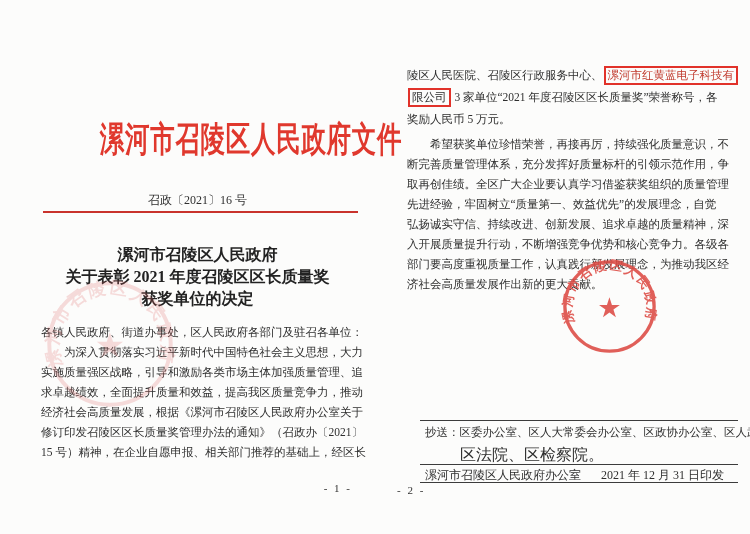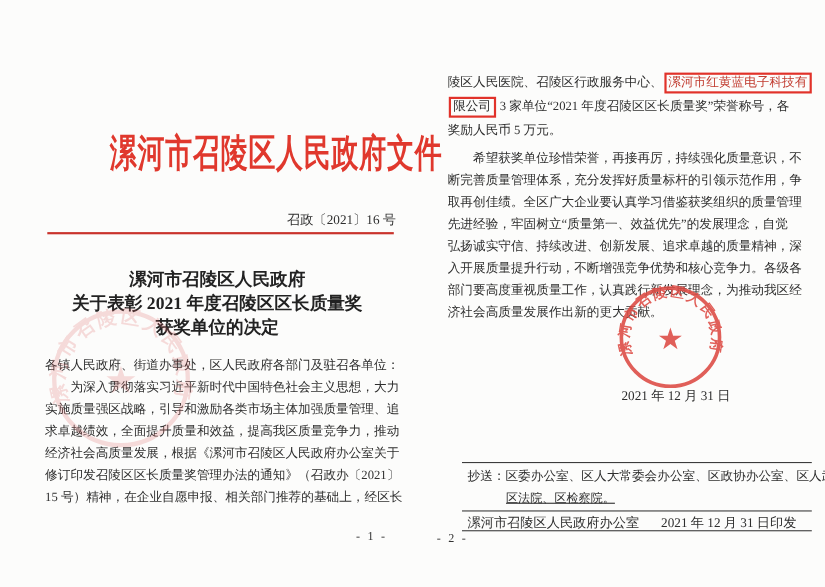--- a/index.html
+++ b/index.html
@@ -12,21 +12,21 @@
   .page{position:absolute;}
   .page1{left:35px; top:110px; width:325px; height:400px;}
   .page2{left:405px; top:62px; width:333px; height:450px;}
 
   
   .p1-header{position:absolute; top:6px; left:0; right:0; text-align:right; white-space:nowrap;}
   .p1-header span{
     display:inline-block; font-size:35px; font-weight:bold; color:#e0382d;
     transform:scaleX(0.70); transform-origin:center; letter-spacing:1px;
   }
-  .p1-docnum{position:absolute; top:82px; left:0; right:0; text-align:right; font-size:12px; color:#2f2f2f;}
+  .p1-docnum{position:absolute; top:82px; left:0; right:0; text-align:center; font-size:12px; color:#2f2f2f;}
   .p1-redline{position:absolute; top:101px; left:8px; right:2px; height:2px; background:#c9332c;}
   .p1-title{position:absolute; top:134px; left:0; right:0; text-align:center;
             font-size:16px; font-weight:bold; line-height:22px; color:#222;}
   .p1-body{position:absolute; top:212px; left:6px; right:0; font-size:11.5px;
            line-height:20px; color:#2e2e2e; white-space:nowrap;}
   .p1-pagenum{position:absolute; top:372px; right:8px; font-size:11px; letter-spacing:2px; color:#333;}
 
   .stamp-faint{position:absolute; left:9px; top:168px; opacity:0.22;}
 
   
@@ -35,21 +35,21 @@
   .redbox{display:inline-block; border:2px solid #e1322a; padding:0 2px; line-height:15px; margin:0 1px;}
   .redbox.red-text{color:#c03a2e;font-family:Liberation Serif, serif;}
   .p2-para{position:absolute; top:72px; left:2px; right:16px; font-size:11.5px;
            line-height:20px; color:#2e2e2e; white-space:nowrap;}
   .p2-seal{position:absolute; left:156px; top:196px; opacity:0.88;}
   .p2-date{position:absolute; left:160px; top:290px; font-size:12px; color:#2e2e2e;}
 
   .p2-hr{position:absolute; left:15px; right:0; height:1px; background:#3c3c3c;}
   .hr1{top:358px;} .hr2{top:402px;} .hr3{top:420px;}
   .p2-cc1{position:absolute; top:363px; left:20px; font-size:11.5px; color:#2e2e2e; white-space:nowrap;}
-  .p2-cc2{position:absolute; top:383px; left:55px; font-size:11px; color:#2e2e2e;text-decoration:underline;}
+  .p2-cc2{position:absolute; top:383px; left:55px; font-size:16px; color:#2e2e2e;}
   .p2-issuer{position:absolute; top:405px; left:20px; font-size:12px; color:#2e2e2e;}
   .p2-printdate{position:absolute; top:405px; right:14px; font-size:12px; color:#2e2e2e;}
   .p2-pagenum{position:absolute; top:422px; left:-8px; font-size:11px; letter-spacing:2px; color:#333;}
 
   svg text{font-family:"Liberation Serif","DejaVu Serif",serif;}
 </style>
 </head>
 <body>
 
 <div class="canvas">
@@ -122,21 +122,20 @@
       <circle cx="50" cy="50" r="46" fill="none" stroke="#dd4a43" stroke-width="3.4"></circle>
       <defs>
           <path id="arc2" d="M 14,66 A 39,39 0 1,1 86,66"></path>
         </defs>
       <text font-size="13" fill="#dd4a43" font-weight="bold">
         <textPath href="#arc2" textLength="150">漯河市召陵区人民政府</textPath>
       </text>
       <text x="50" y="61" text-anchor="middle" font-size="28" fill="#dd4a43">★</text>
     </svg>
 
-    <div class="p2-date">2021 年 12 月 31 日</div>
 
     <div class="p2-hr hr1"></div>
 
     <div class="p2-cc1">
       <span>抄送：</span><span>区委办公室、区人大常委会办公室、区政协办公室、区人武部、</span>
     </div>
     <div class="p2-cc2">区法院、区检察院。</div>
 
     <div class="p2-hr hr2"></div>
 

